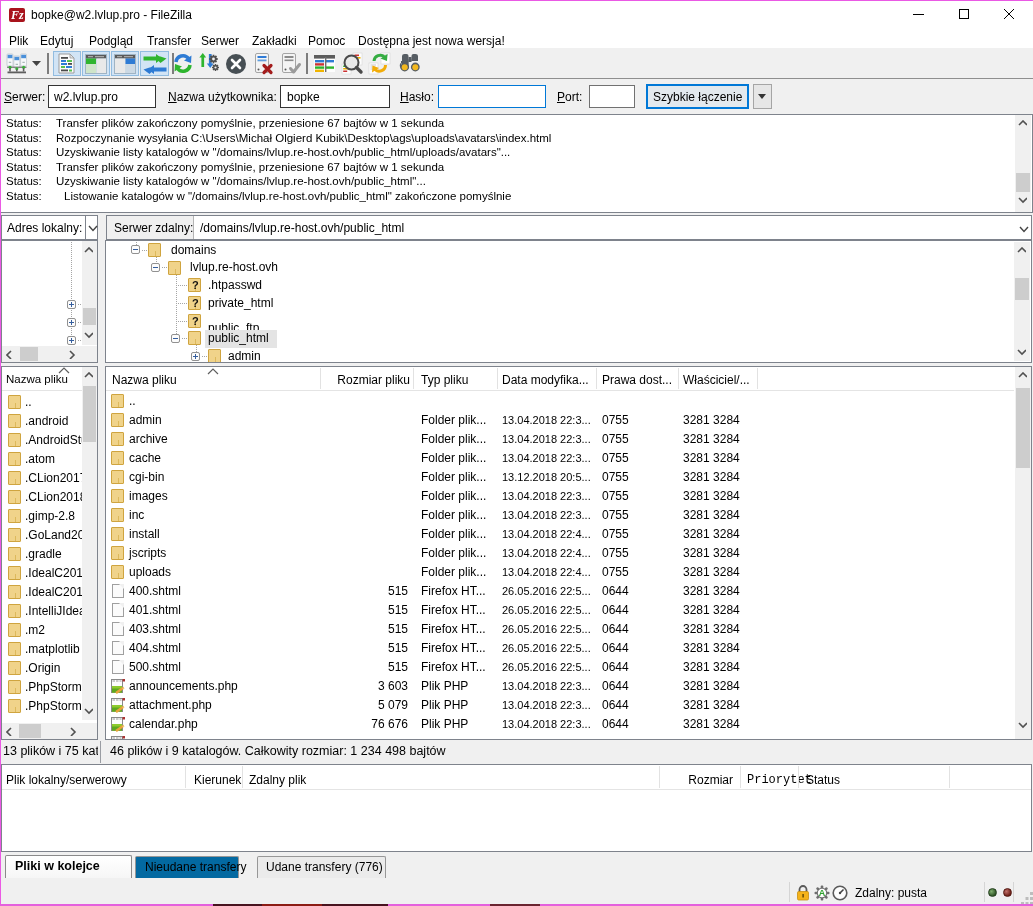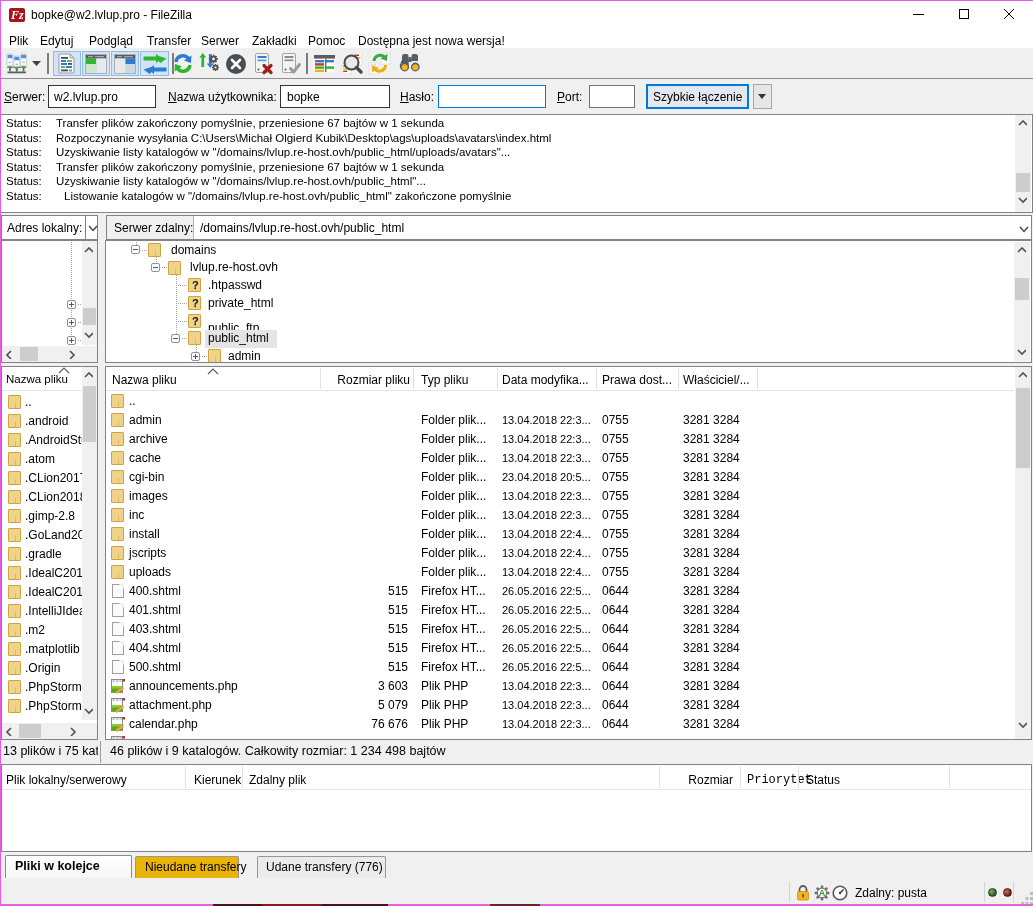--- a/index.html
+++ b/index.html
@@ -535,21 +535,21 @@
         <span class="fn">cache</span>
         <span class="ft">Folder plik...</span>
         <span class="fd">13.04.2018 22:3...</span>
         <span class="fp">0755</span>
         <span class="fo">3281 3284</span>
       </div>
 <div class="rrow" style="top:76px;">
         <span class="folder" style="left:6px;top:2px;"></span>
         <span class="fn">cgi-bin</span>
         <span class="ft">Folder plik...</span>
-        <span class="fd">23.04.2018 20:5...</span>
+        <span class="fd">13.12.2018 20:5...</span>
         <span class="fp">0755</span>
         <span class="fo">3281 3284</span>
       </div>
 <div class="rrow" style="top:95px;">
         <span class="folder" style="left:6px;top:2px;"></span>
         <span class="fn">images</span>
         <span class="ft">Folder plik...</span>
         <span class="fd">13.04.2018 22:3...</span>
         <span class="fp">0755</span>
         <span class="fo">3281 3284</span>
@@ -725,21 +725,21 @@
   <div class="abs" style="left:740px;top:766px;width:1px;height:22px;background:#e2e2e2;"></div>
   <div class="abs" style="left:798px;top:766px;width:1px;height:22px;background:#e2e2e2;"></div>
   <div class="abs" style="left:949px;top:766px;width:1px;height:22px;background:#e2e2e2;"></div>
   <div class="abs" style="left:2px;top:789px;width:1029px;height:1px;background:#e4e4e4;"></div>
 </div>
 
 <div id="tabs">
   <div class="abs" style="left:5px;top:855px;width:127px;height:23px;background:linear-gradient(#ffffff,#f6f6f6);border:1px solid #8a8a8a;border-bottom:none;border-radius:2px 2px 0 0;">
     <span style="position:absolute;left:9px;top:3px;font-weight:bold;font-size:12.5px;white-space:nowrap;">Pliki w kolejce</span>
   </div>
-  <div class="abs" style="left:135px;top:856px;width:104px;height:22px;background:#eab308;border:1px solid #979797;border-bottom:none;border-radius:2px 2px 0 0;">
+  <div class="abs" style="left:135px;top:856px;width:104px;height:22px;background:#0369a1;border:1px solid #979797;border-bottom:none;border-radius:2px 2px 0 0;">
     <span class="t14" style="position:absolute;left:9px;top:2px;">Nieudane transfery</span>
   </div>
   <div class="abs" style="left:257px;top:856px;width:129px;height:22px;background:#ebebeb;border:1px solid #979797;border-bottom:none;border-radius:2px 2px 0 0;">
     <span class="t14" style="position:absolute;left:8px;top:2px;">Udane transfery (776)</span>
   </div>
 </div>
 
 <div id="statusbar">
   <div class="abs" style="left:789px;top:882px;width:1px;height:20px;background:#d5d5d5;"></div>
   <div class="abs" style="left:984px;top:882px;width:1px;height:20px;background:#d5d5d5;"></div>

